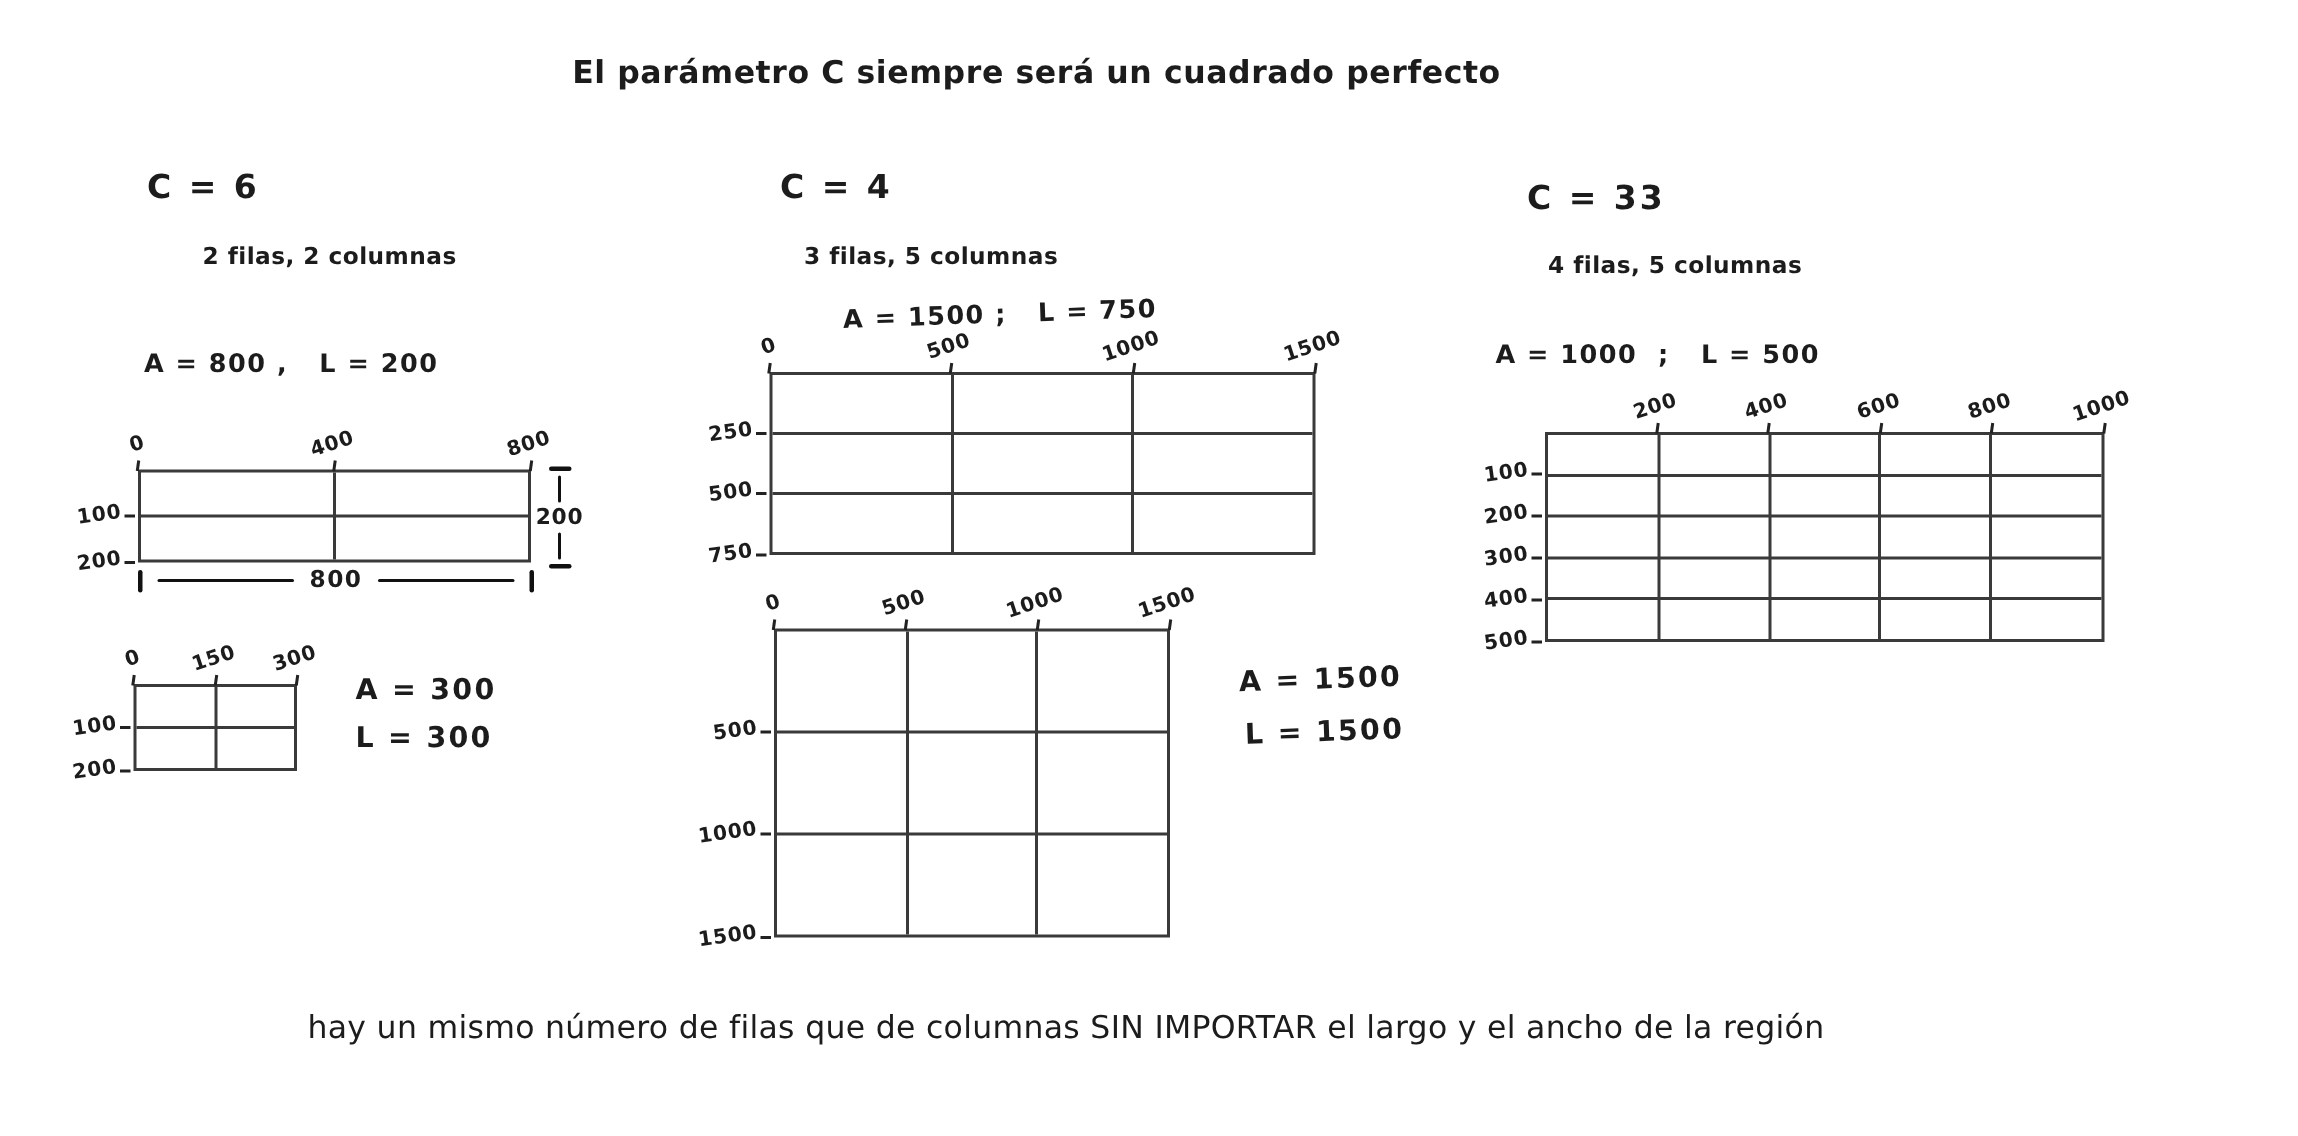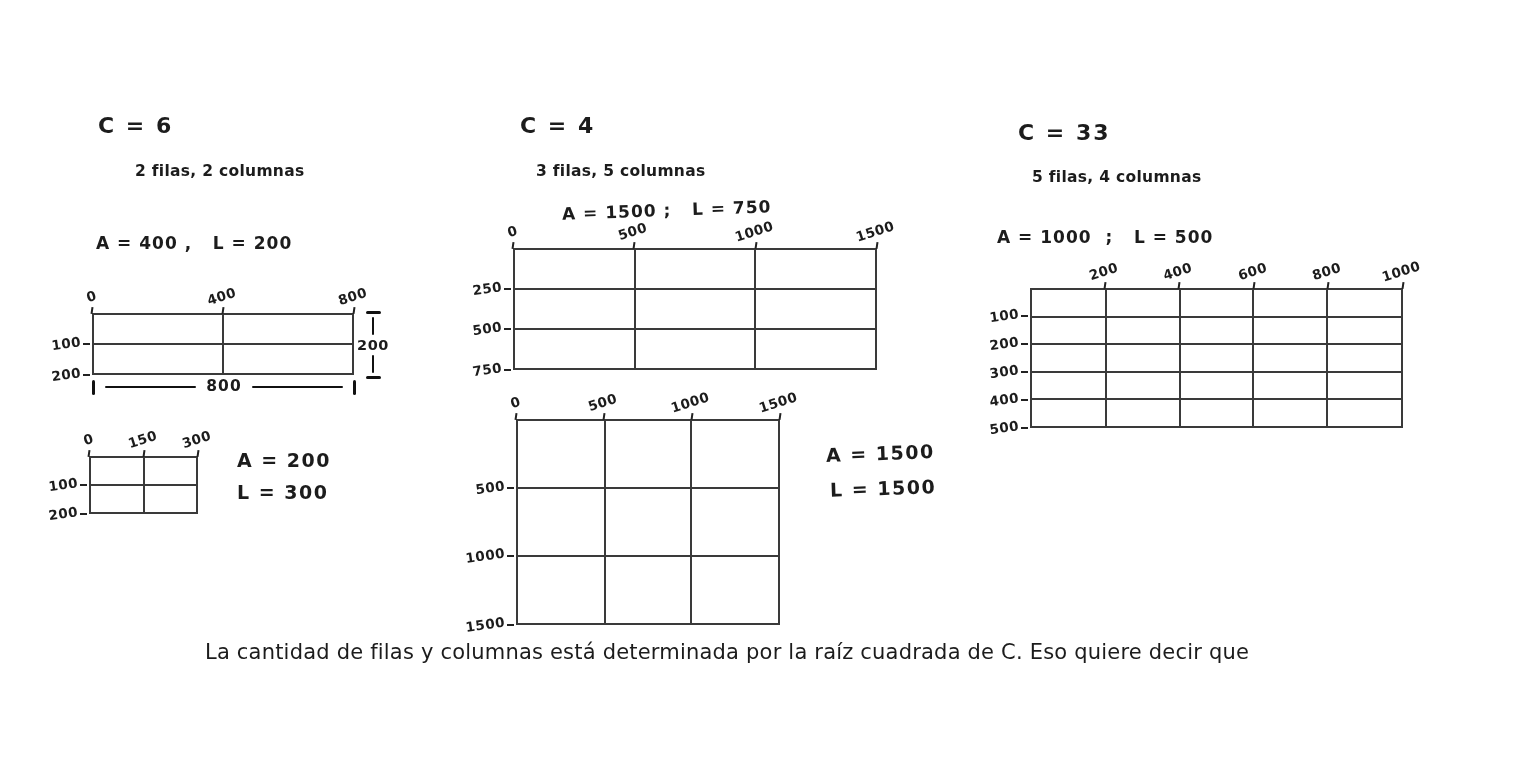--- a/index.html
+++ b/index.html
@@ -55,24 +55,25 @@
   .dh-seg{flex:1;height:2.5px;background:#111;border-radius:2px;}
   .dh-label{font-size:15.5px;font-weight:700;letter-spacing:1px;line-height:1;}
 
   .tilt-1{transform:rotate(-2deg);}
 </style>
 </head>
 <body>
 
 <div class="canvas">
 
+  <div class="abs title">El parámetro C siempre será un cuadrado perfecto</div>
 
   <div class="abs heading" style="left:98px;top:113px;">C = 6</div>
   <div class="abs sub" style="left:135px;top:162px;">2 filas, 2 columnas</div>
-  <div class="abs params" style="left:96px;top:233px;">A = 400 ,   L = 200</div>
+  <div class="abs params" style="left:96px;top:233px;">A = 800 ,   L = 200</div>
 
   <div class="grid-holder" style="left:92px;top:313px;width:262px;height:62px;">
       <div class="gbox">
         <div class="vline" style="left: 50%;"></div>
         <div class="hline" style="top: 50%;"></div>
       </div>
       <div class="xtick-label" style="left: 0%;">0</div>
       <div class="xtick-mark" style="left: 0%;"></div>
       <div class="xtick-label" style="left: 50%;">400</div>
       <div class="xtick-mark" style="left: 50%;"></div>
@@ -109,21 +110,21 @@
       <div class="xtick-mark" style="left: 0%;"></div>
       <div class="xtick-label" style="left: 50%;">150</div>
       <div class="xtick-mark" style="left: 50%;"></div>
       <div class="xtick-label" style="left: 100%;">300</div>
       <div class="xtick-mark" style="left: 100%;"></div>
       <div class="ytick-label" style="top: 50%;">100</div>
       <div class="ytick-mark" style="top: 50%;"></div>
       <div class="ytick-label" style="top: 100%;">200</div>
       <div class="ytick-mark" style="top: 100%;"></div>
     </div>
-  <div class="abs side-label" style="left:237px;top:449px;">A = 200</div>
+  <div class="abs side-label" style="left:237px;top:449px;">A = 300</div>
   <div class="abs side-label" style="left:237px;top:481px;">L = 300</div>
 
   <div class="abs heading" style="left:520px;top:113px;">C = 4</div>
   <div class="abs sub" style="left:536px;top:162px;">3 filas, 5 columnas</div>
   <div class="abs params tilt-1" style="left:562px;top:200px;">A = 1500 ;   L = 750</div>
 
   <div class="grid-holder" style="left:513px;top:248px;width:364px;height:122px;">
       <div class="gbox">
         <div class="vline" style="left: 33.3333%;"></div>
         <div class="vline" style="left: 66.6667%;"></div>
@@ -165,21 +166,21 @@
       <div class="ytick-mark" style="top: 33.3333%;"></div>
       <div class="ytick-label" style="top: 66.6667%;">1000</div>
       <div class="ytick-mark" style="top: 66.6667%;"></div>
       <div class="ytick-label" style="top: 100%;">1500</div>
       <div class="ytick-mark" style="top: 100%;"></div>
     </div>
   <div class="abs side-label tilt-1" style="left:826px;top:442px;">A = 1500</div>
   <div class="abs side-label tilt-1" style="left:830px;top:477px;">L = 1500</div>
 
   <div class="abs heading" style="left:1018px;top:120px;">C = 33</div>
-  <div class="abs sub" style="left:1032px;top:168px;">5 filas, 4 columnas</div>
+  <div class="abs sub" style="left:1032px;top:168px;">4 filas, 5 columnas</div>
   <div class="abs params" style="left:997px;top:227px;">A = 1000  ;   L = 500</div>
 
   <div class="grid-holder" style="left:1030px;top:288px;width:373px;height:140px;">
       <div class="gbox">
         <div class="vline" style="left: 20%;"></div>
         <div class="vline" style="left: 40%;"></div>
         <div class="vline" style="left: 60%;"></div>
         <div class="vline" style="left: 80%;"></div>
         <div class="hline" style="top: 20%;"></div>
         <div class="hline" style="top: 40%;"></div>
@@ -201,15 +202,15 @@
       <div class="ytick-label" style="top: 40%;">200</div>
       <div class="ytick-mark" style="top: 40%;"></div>
       <div class="ytick-label" style="top: 60%;">300</div>
       <div class="ytick-mark" style="top: 60%;"></div>
       <div class="ytick-label" style="top: 80%;">400</div>
       <div class="ytick-mark" style="top: 80%;"></div>
       <div class="ytick-label" style="top: 100%;">500</div>
       <div class="ytick-mark" style="top: 100%;"></div>
     </div>
 
-  <div class="abs footer-line" style="left:205px;top:640px;">La cantidad de filas y columnas está determinada por la raíz cuadrada de C. Eso quiere decir que</div>
+  <div class="abs footer-line" style="left:205px;top:673px;">hay un mismo número de filas que de columnas SIN IMPORTAR el largo y el ancho de la región</div>
 
 </div>
 
 </body></html>

